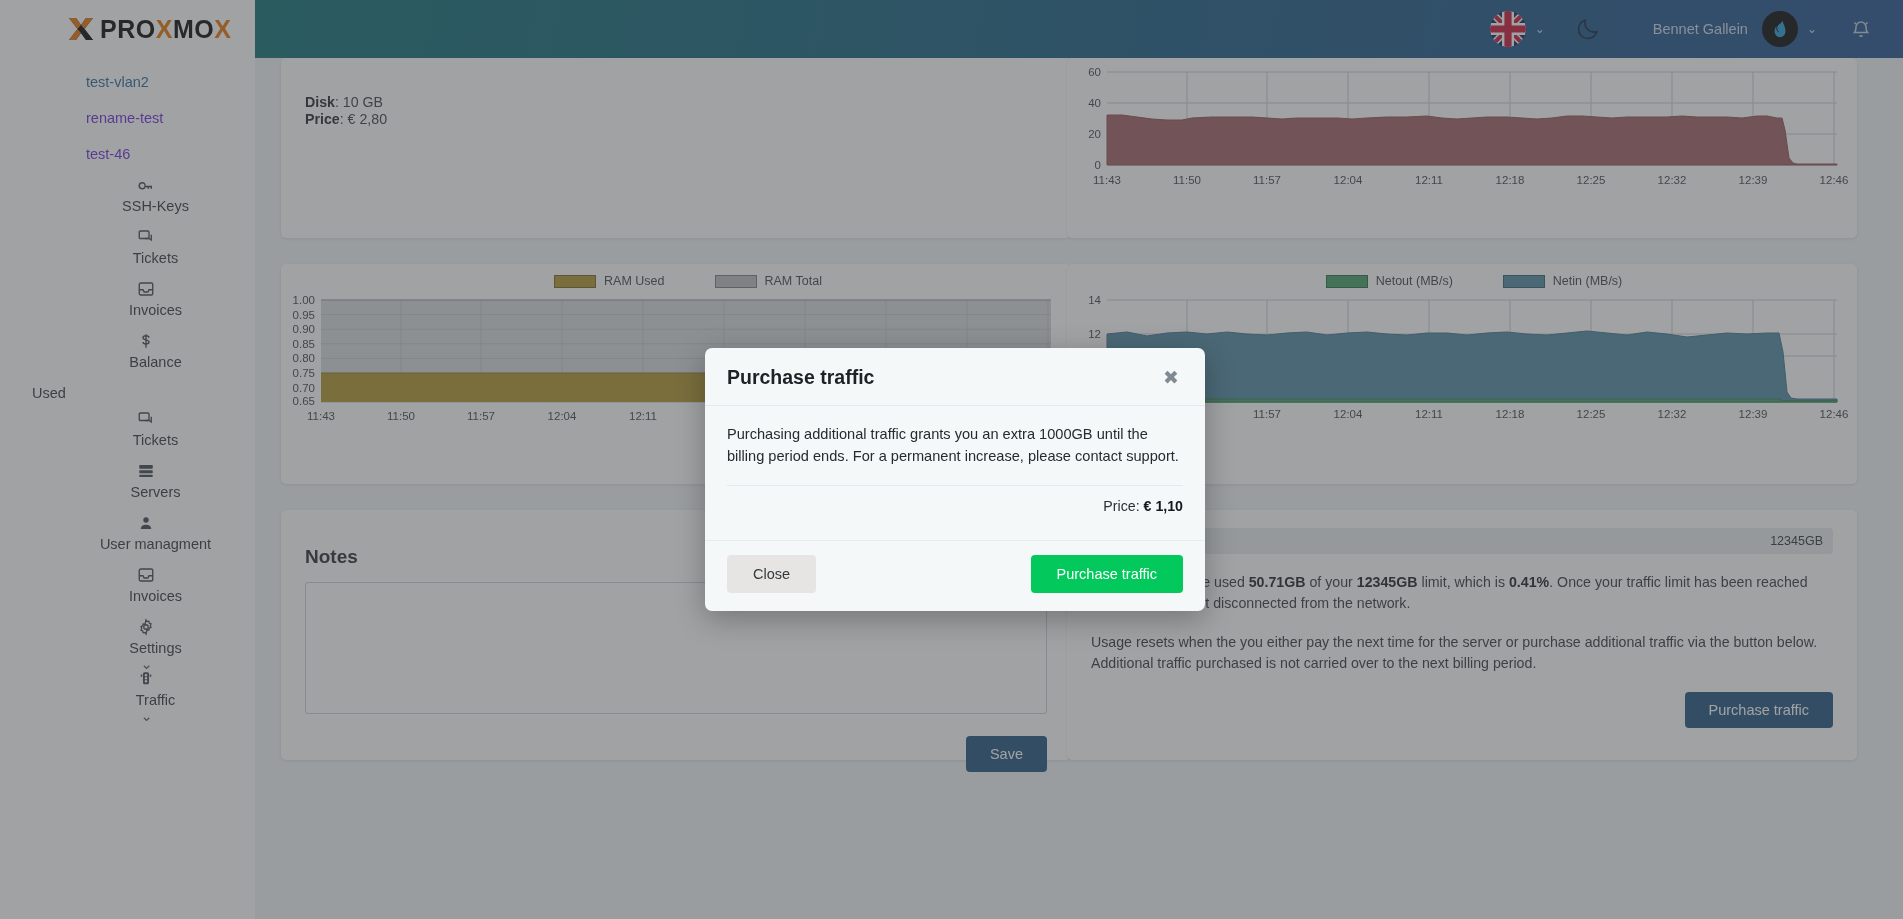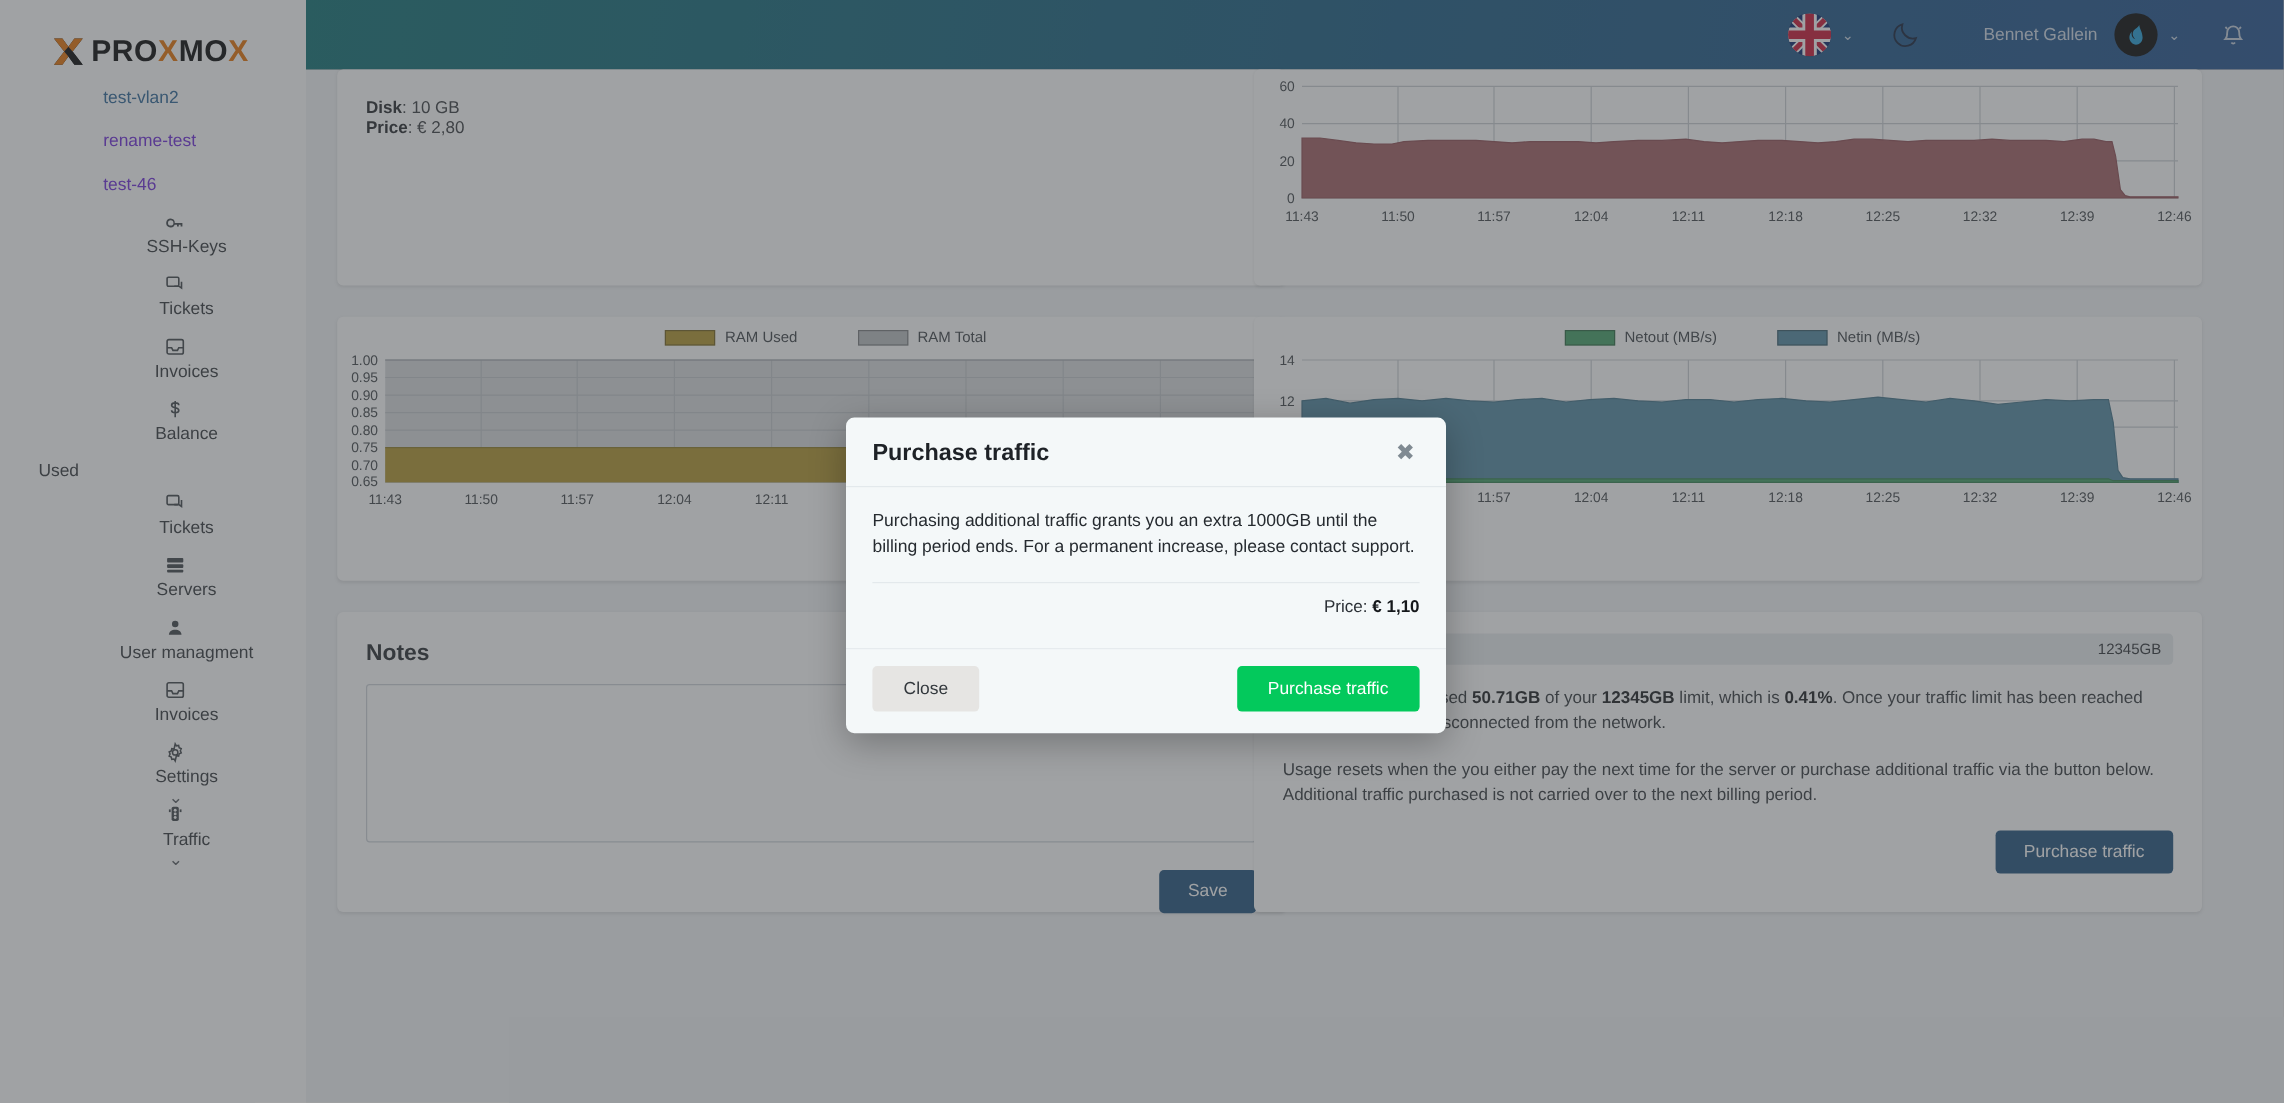--- a/index.html
+++ b/index.html
@@ -12,21 +12,21 @@
   #root { position: relative; width: 1903px; height: 919px; }
 
   
   .app-layer { position: absolute; inset: 0; }
 
   
   .sidebar {
     position: absolute; left: 0; top: 0; width: 255px; height: 919px;
     background: #ffffff;
   }
-  .logo-wrap { height: 58px; display: flex; align-items: flex-end; padding-left: 42px; }
+  .logo-wrap { height: 58px; display: flex; align-items: center; padding-left: 42px; margin-left: 24px; }
   .logo { display: flex; align-items: center; }
   .logo-x { width: 30px; height: 30px; position: relative; margin-right: 4px; }
   .logo-x svg { display:block; }
   .logo-text { font-weight: 800; font-size: 25px; letter-spacing: .5px; line-height: 1; }
   .lt-dark { color: #000; }
   .lt-or { color: #e57000; }
 
   .nav { padding-top: 6px; padding-left: 18px; }
   .nav-sub {
     height: 36px; display: flex; align-items: center;
@@ -66,27 +66,27 @@
   .uname { margin-left: 52px; color: #cfd9e6; font-size: 14.5px; }
   .avatar {
     margin-left: 14px; width: 36px; height: 36px; border-radius: 50%;
     background: #000; display: flex; align-items: center; justify-content: center;
   }
   .bell { margin-left: 32px; color: #c2cddb; }
 
   
   .content { position: absolute; left: 255px; top: 58px; right: 0; bottom: 0; background: #f2f4f6; }
   .col-left  { position: absolute; left: 26px;  top: -58px; width: 790px; }
-  .col-right { position: absolute; left: 790px; top: -58px; width: 790px; }
+  .col-right { position: absolute; left: 812px; top: -58px; width: 790px; }
 
   .card {
     background: #fff; border-radius: 5px; box-shadow: 0 1px 3px rgba(0,0,0,.10);
     margin-bottom: 26px; position: relative;
   }
-  .card-pad { padding: 24px 24px; }
+  .card-pad { padding: 36px 24px; }
 
   .kv { font-size: 14.2px; color: #36393d; line-height: 17px; }
   .kv b { color: #202326; }
 
   
   .chart-box { position: relative; }
   .legend {
     display: flex; justify-content: center; gap: 26px; align-items: center;
     font-size: 12.5px; color: #3a3f44; padding: 10px 0 4px;
   }

